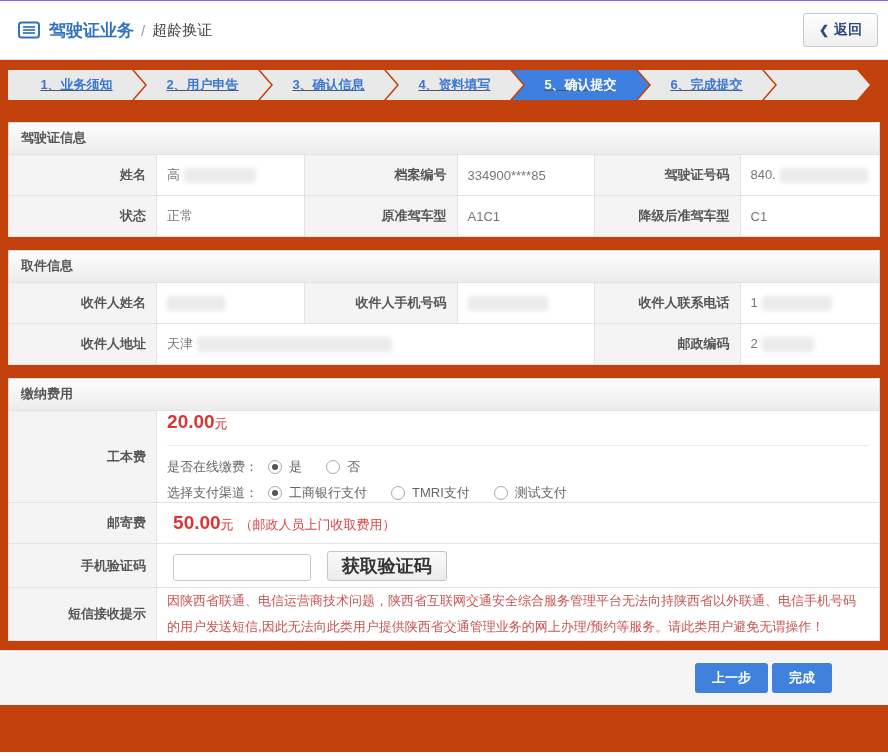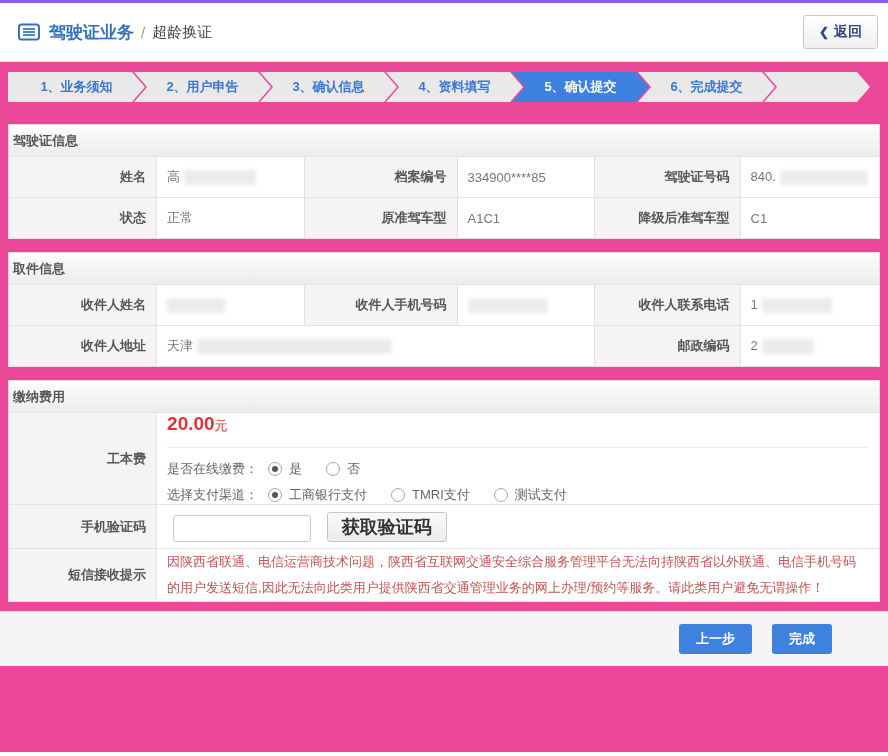--- a/index.html
+++ b/index.html
@@ -4,49 +4,49 @@
 <style>
   * { box-sizing: border-box; margin: 0; padding: 0; }
   html,body { width:888px; }
   body {
     height:756px;
     background:#ffffff;
     font-family:"Liberation Sans","DejaVu Sans",sans-serif;
     color:#555;
     overflow:hidden;
   }
-  .page { width:888px; height:752px; border-top:3px solid #8b5cf6; background:#ec4899; }
+  .page { width:888px; height:752px; border-top:1px solid #8b5cf6; background:#c2410c; }
 
   
   .titlebar { height:59px; display:flex; align-items:center; padding:0 10px 0 18px; border-bottom:1px solid #e3e3e3; background:#fff; }
   .title-icon { display:inline-flex; margin-right:9px; }
   .page-title { font-size:17px; font-weight:bold; color:#3272c0; }
   .title-sep { font-size:15px; color:#999; margin:0 7px; }
   .page-subtitle { font-size:15px; color:#444; }
   .back-btn { margin-left:auto; display:inline-flex; align-items:center; gap:5px; padding:7px 15px;
     background:linear-gradient(#ffffff,#efefef); border:1px solid #c8c8c8; border-radius:3px;
     color:#2b4a7d; font-size:14px; font-weight:bold; cursor:pointer; }
   .back-chevron { font-size:12px; }
 
   
-  .steps { display:flex; height:30px; margin:10px 8px 4px 8px; }
+  .steps { display:flex; height:30px; margin:10px 8px 4px 8px;text-decoration:underline; }
   .step { width:137px; background:#e9e9e9; color:#3a77d3; font-size:13px; font-weight:bold;
     display:flex; align-items:center; justify-content:center;
     clip-path:polygon(0 0, calc(100% - 13px) 0, 100% 50%, calc(100% - 13px) 100%, 0 100%, 13px 50%);
     margin-left:-11px; cursor:pointer; }
   .step:first-child { clip-path:polygon(0 0, calc(100% - 13px) 0, 100% 50%, calc(100% - 13px) 100%, 0 100%); margin-left:0; }
   .step.active { background:#3d80e0; color:#fff; }
   .step-filler { flex:1 1 auto; max-width:106px; background:#e9e9e9; margin-left:-11px;
     clip-path:polygon(0 0, calc(100% - 13px) 0, 100% 50%, calc(100% - 13px) 100%, 0 100%, 13px 50%); }
 
   
   .section { margin:13px 8px 0 8px; }
   .section.first { margin-top:22px; }
-  .sec-header { height:32px; line-height:31px; padding:0 4px; font-size:13px; font-weight:bold; color:#555;
-    background:linear-gradient(#fdfdfd,#ececec); border:1px solid #dcdcdc; border-bottom:none; }
+  .sec-header { height:32px; line-height:31px; padding:0 12px; font-size:13px; font-weight:bold; color:#555;
+    background:linear-gradient(#fdfdfd,#ececec); border:1px solid #dcdcdc; border-bottom:none;font-family:Liberation Mono, monospace; }
   table.info { width:100%; border-collapse:collapse; table-layout:fixed; }
   table.info td { border:1px solid #e2e2e2; height:41px; font-size:13px; padding:0 10px; vertical-align:middle; }
   td.lbl { background:#f4f4f4; text-align:right; color:#555; font-weight:bold; padding-right:14px; }
   td.val { background:#fff; color:#777; text-align:left; padding-left:12px; }
   .redact { display:inline-block; vertical-align:middle; height:15px; border-radius:3px;
     background:#ebebeb; filter:blur(2px); margin-left:4px; }
 
   
   td.fee-cell { padding:14px 16px; }
   .amt { color:#dd3333; font-size:19px; font-weight:bold; }
@@ -61,21 +61,21 @@
 
   .code-input { width:138px; height:27px; border:1px solid #c9c9c9; border-radius:3px; padding:0 8px; font-size:13px; color:#555; outline:none; }
   .get-code-btn { margin-left:12px; height:30px; padding:0 14px; background:linear-gradient(#fafafa,#ececec);
     border:1px solid #c5c5c5; border-radius:3px; font-size:18px; color:#333; font-weight:bold; cursor:pointer; }
 
   td.notice-cell { padding:12px 20px 12px 12px; }
   .notice-text { color:#c75450; font-size:13px; line-height:26px; }
 
   
   .footer { margin-top:9px; height:55px; background:#f5f5f5; border-top:1px solid #dedede;
-    display:flex; align-items:center; justify-content:flex-end; gap:20px; padding-right:56px; }
+    display:flex; align-items:center; justify-content:flex-end; gap:4px; padding-right:56px; }
   .btn-primary { background:#3f82dd; color:#fff; border:none; border-radius:3px; height:30px;
     padding:0 17px; font-size:13px; font-weight:bold; cursor:pointer; }
 </style>
 </head>
 <body>
 
 <div class="page">
 
   <div class="titlebar">
     <span class="title-icon">
@@ -218,20 +218,26 @@
               <span>TMRI支付</span>
             </label>
             <label class="radio-opt">
               <span class="radio"></span>
               <span>测试支付</span>
             </label>
           </div>
         </td>
       </tr>
       <tr>
+        <td class="lbl">邮寄费</td>
+        <td class="val" style="padding-left:16px">
+          <span class="amt">50.00</span><span class="unit">元</span><span class="fee-note">（邮政人员上门收取费用）</span>
+        </td>
+      </tr>
+      <tr>
         <td class="lbl" style="height:44px">手机验证码</td>
         <td class="val" style="padding-left:16px">
           <input class="code-input" type="text" value="" style="">
           <button class="get-code-btn">获取验证码</button>
         </td>
       </tr>
       <tr>
         <td class="lbl">短信接收提示</td>
         <td class="val notice-cell">
           <div class="notice-text">因陕西省联通、电信运营商技术问题，陕西省互联网交通安全综合服务管理平台无法向持陕西省以外联通、电信手机号码的用户发送短信,因此无法向此类用户提供陕西省交通管理业务的网上办理/预约等服务。请此类用户避免无谓操作！</div>

